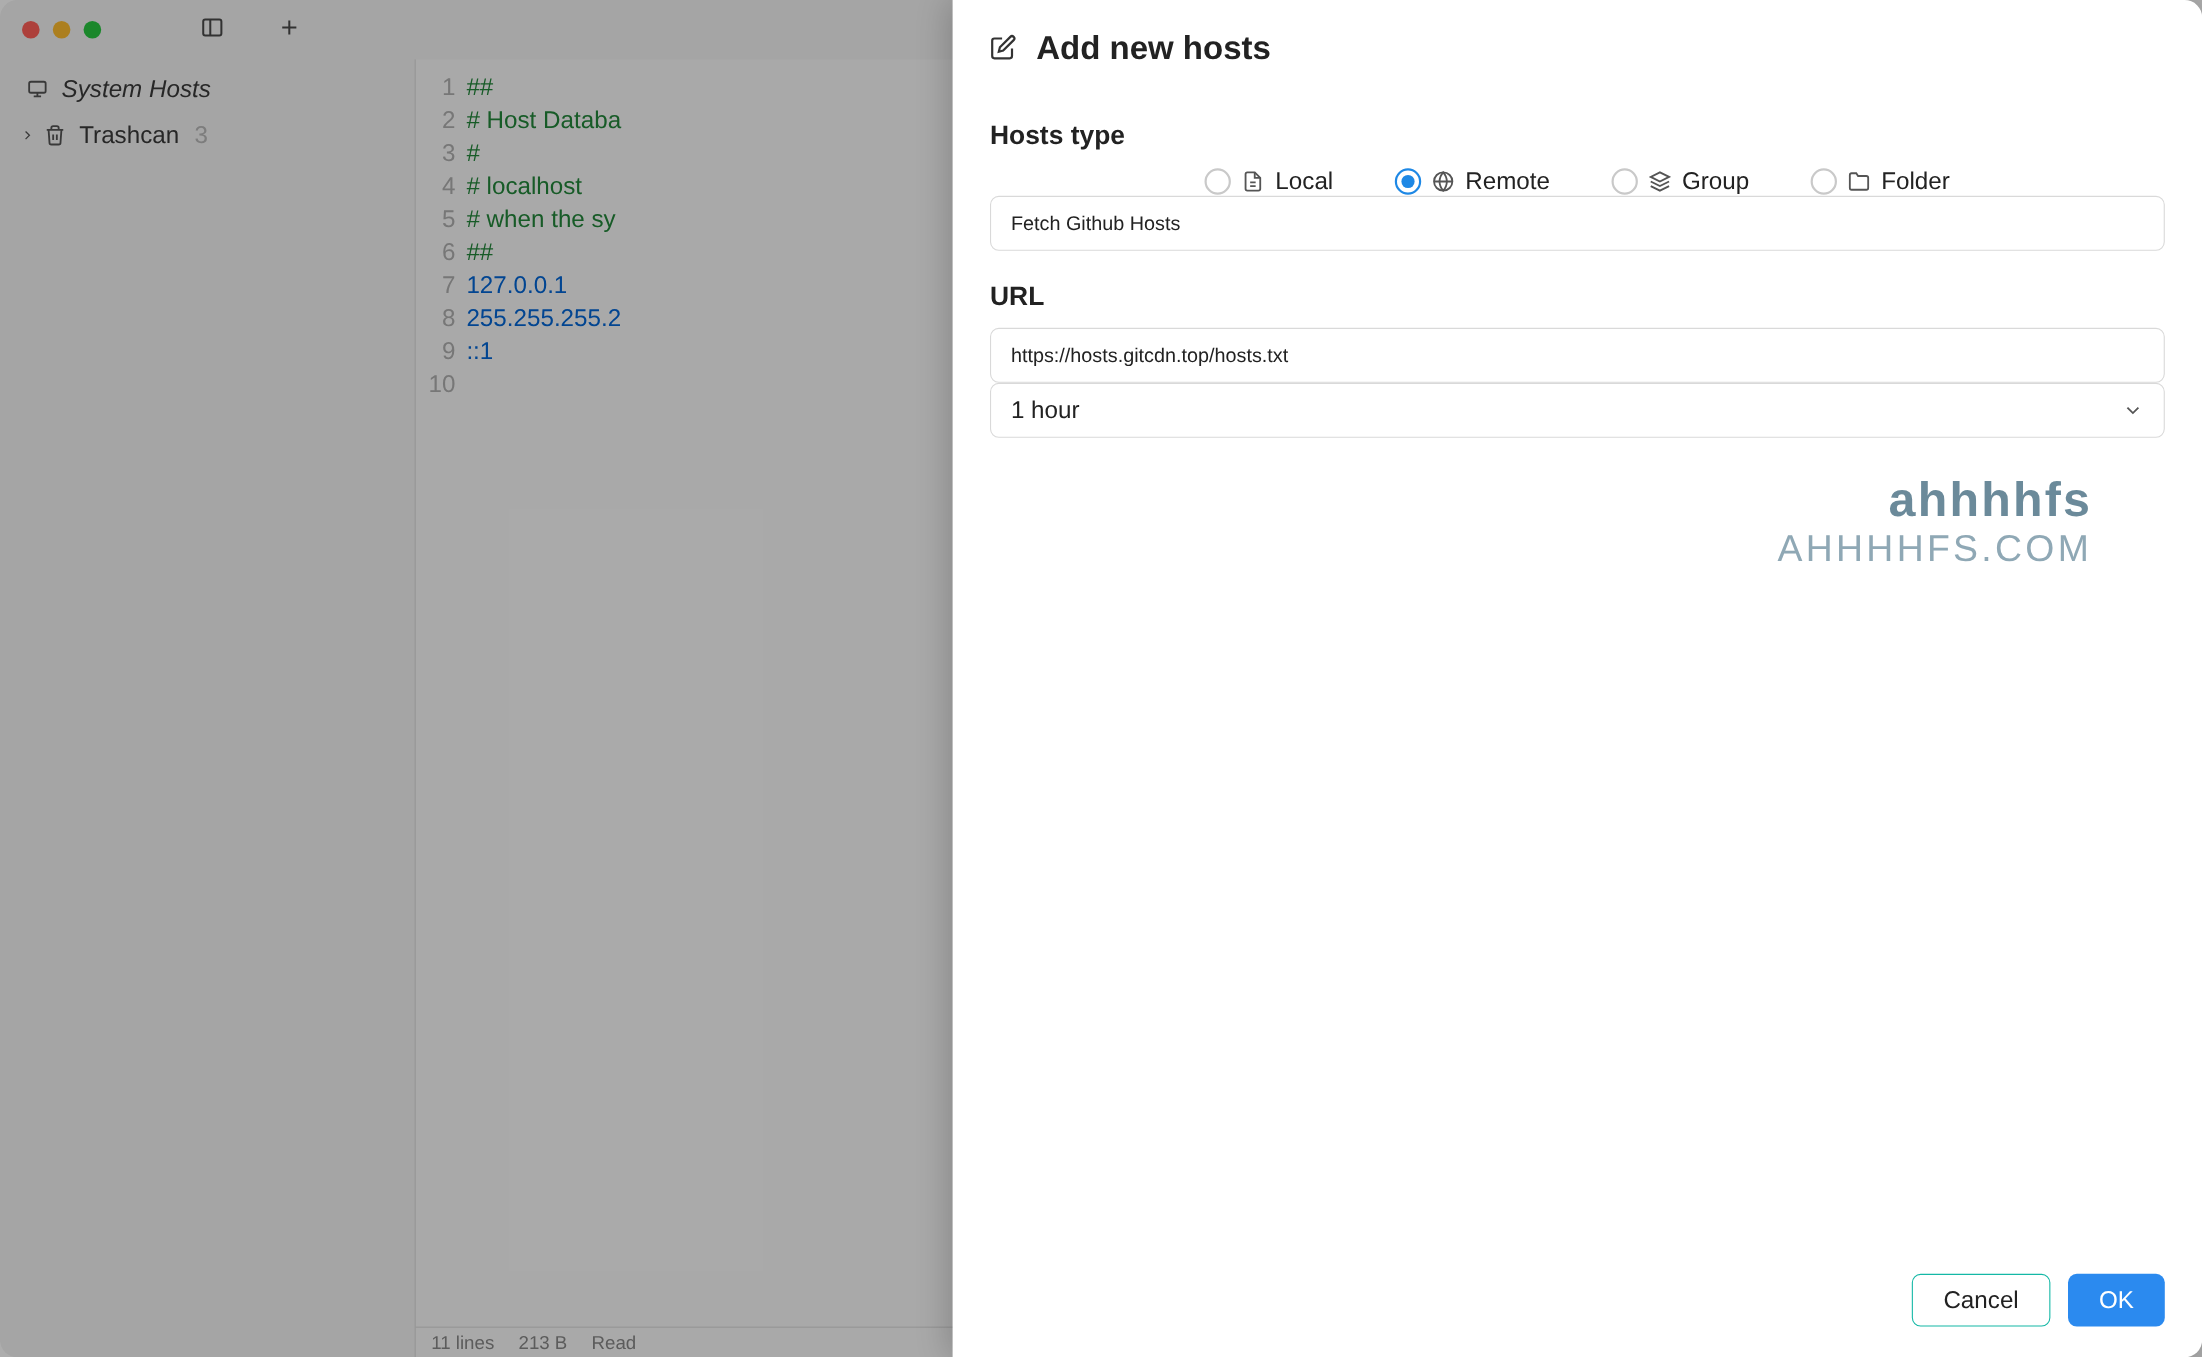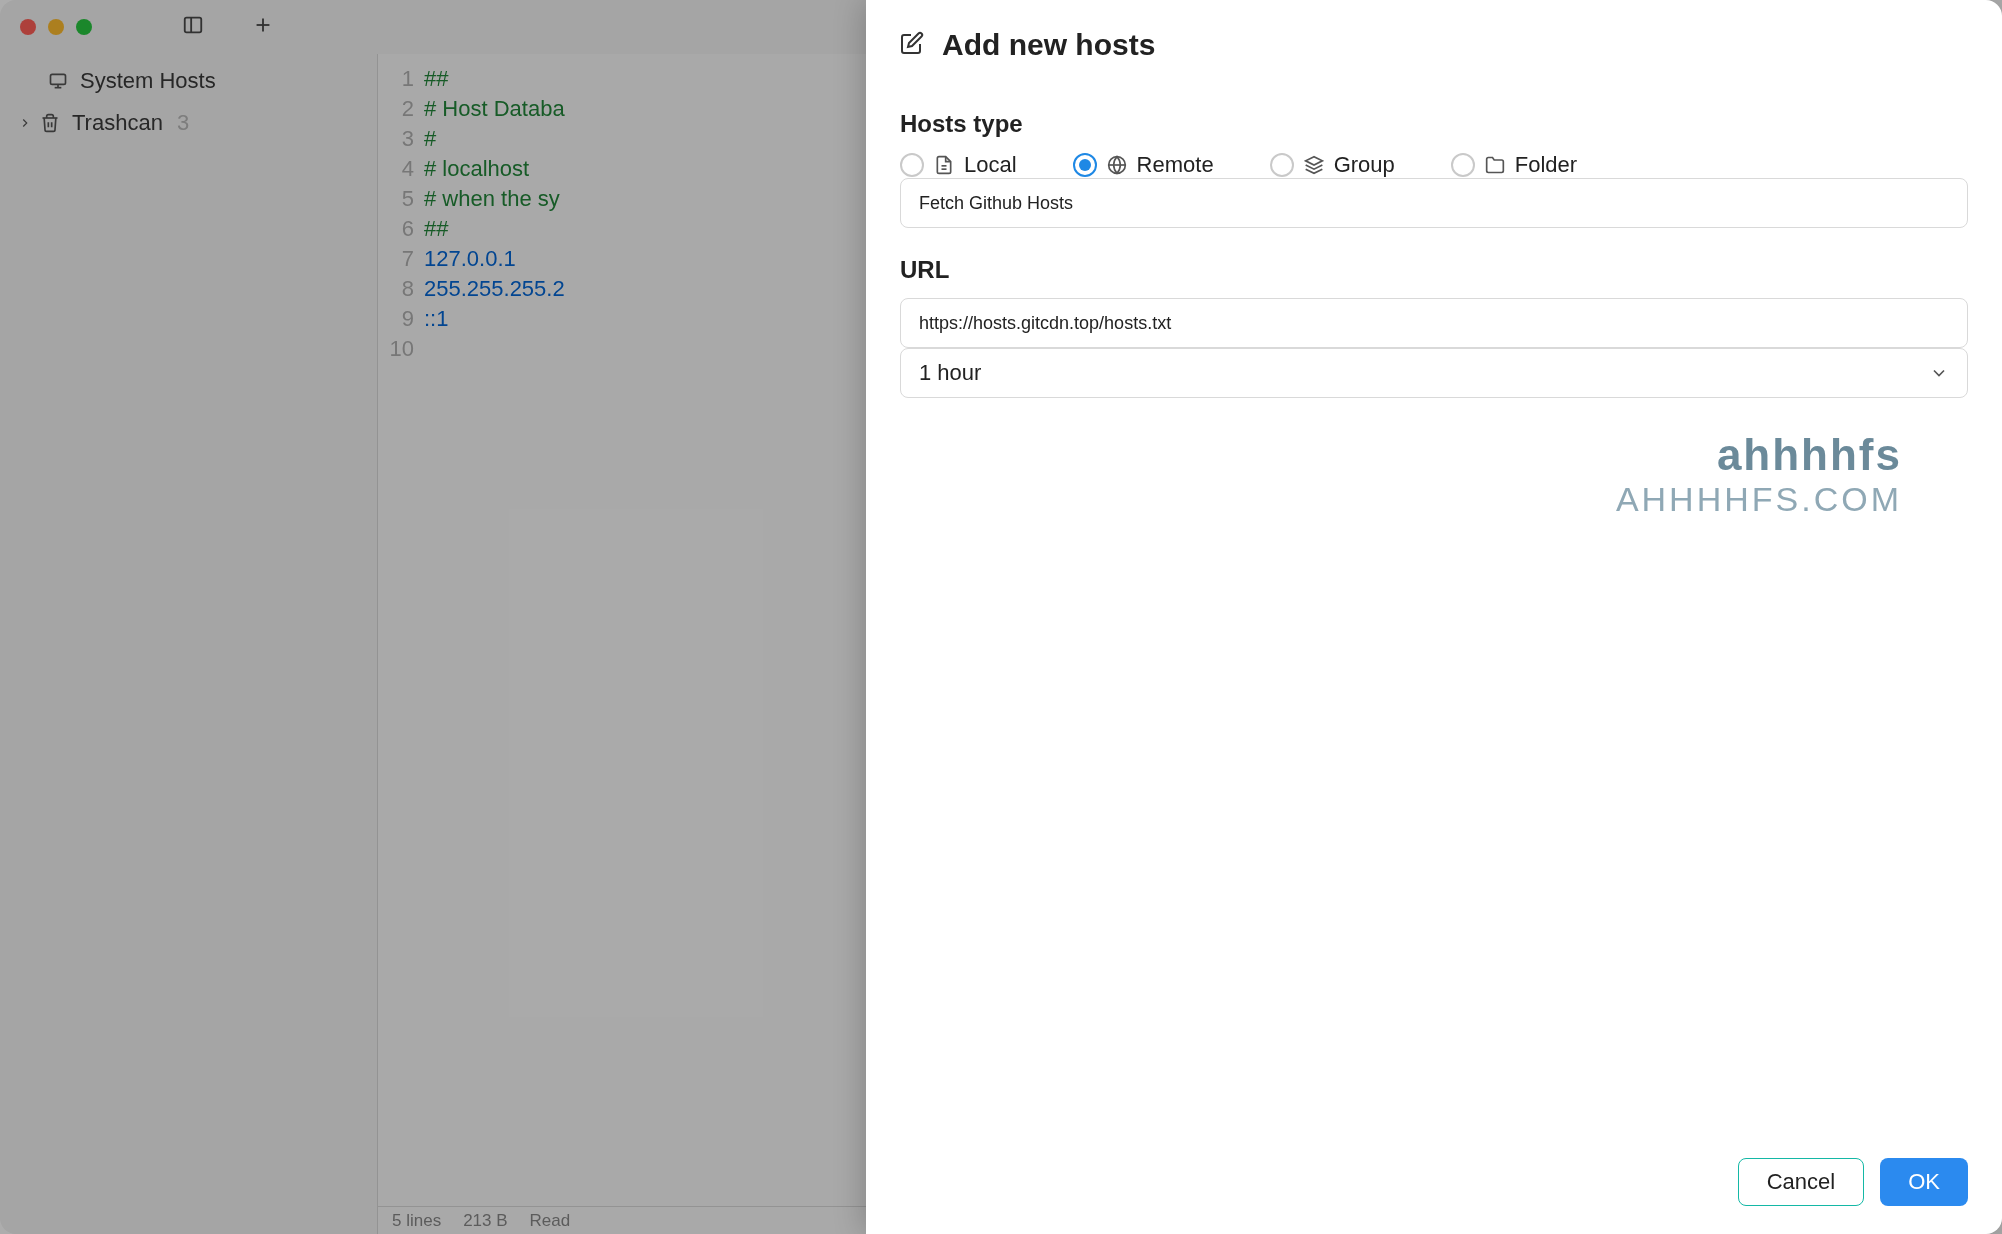--- a/index.html
+++ b/index.html
@@ -31,21 +31,21 @@
 .statusbar { height: 28px; border-top: 1px solid #d9d9d9; display: flex; align-items: center; gap: 22px; padding-left: 14px; font-size: 17px; color: #888; }
 
 .dim { position: absolute; inset: 0; background: rgba(0,0,0,0.32); }
 
 .modal { position: absolute; top: 0; right: 0; width: 1136px; height: 100%; background: #ffffff; border-top-right-radius: 16px; border-bottom-right-radius: 16px; box-shadow: -4px 0 30px rgba(0,0,0,0.2); display: flex; flex-direction: column; }
 .modal-head { display: flex; align-items: center; gap: 18px; padding: 28px 34px 10px; }
 .modal-head svg { width: 24px; height: 24px; color: #333; }
 .modal-head h1 { font-size: 30px; font-weight: 700; color: #222; }
 .modal-body { flex: 1; padding: 10px 34px; }
 .field-label { font-size: 24px; font-weight: 600; color: #222; margin-top: 28px; margin-bottom: 14px; }
-.radio-row { display: flex; gap: 56px; align-items: center; }
+.radio-row { display: flex; gap: 56px; align-items: center; justify-content: center; }
 .radio-item { display: flex; align-items: center; gap: 10px; font-size: 22px; color: #222; }
 .radio-circle { width: 24px; height: 24px; border-radius: 50%; border: 2px solid #c9c9c9; position: relative; background: #fff; }
 .radio-circle.checked { border-color: #1e88e5; }
 .radio-circle.checked::after { content: ''; position: absolute; inset: 4px; border-radius: 50%; background: #1e88e5; }
 .radio-item svg { width: 20px; height: 20px; color: #555; }
 
 .text-input { width: 100%; height: 50px; border: 1px solid #d9d9d9; border-radius: 8px; padding: 0 18px; font-size: 18px; color: #222; background: #fff; }
 .select { width: 100%; height: 50px; border: 1px solid #d9d9d9; border-radius: 8px; padding: 0 18px; font-size: 22px; color: #222; background: #fff; display: flex; align-items: center; justify-content: space-between; }
 .select svg { width: 20px; height: 20px; color: #555; }
 
@@ -79,21 +79,21 @@
         <svg viewBox="0 0 24 24" fill="none" stroke="currentColor" stroke-width="2">
             <line x1="12" y1="5" x2="12" y2="19"></line>
             <line x1="5" y1="12" x2="19" y2="12"></line>
           </svg>
       </span>
     </div>
   </div>
 
   <div class="body">
     <div class="sidebar">
-      <div class="sidebar-row" style="padding-left:48px;">
+      <div class="sidebar-row" style="padding-left:24px;font-style:italic;">
         <svg viewBox="0 0 24 24" fill="none" stroke="currentColor" stroke-width="2">
             <rect x="3" y="4" width="18" height="12" rx="2"></rect>
             <line x1="8" y1="20" x2="16" y2="20"></line>
             <line x1="12" y1="16" x2="12" y2="20"></line>
           </svg>
         <span>System Hosts</span>
       </div>
       <div class="sidebar-row">
         <svg class="chev" viewBox="0 0 24 24" fill="none" stroke="currentColor" stroke-width="2">
             <polyline points="9 18 15 12 9 6"></polyline>
@@ -119,21 +119,21 @@
             <div>5</div>
             <div>6</div>
             <div>7</div>
             <div>8</div>
             <div>9</div>
             <div>10</div>
           </div>
         <div class="code" id="code"><div class="c-green">##</div><div class="c-green"># Host Databa</div><div class="c-green">#</div><div class="c-green"># localhost </div><div class="c-green"># when the sy</div><div class="c-green">##</div><div class="c-blue">127.0.0.1   </div><div class="c-blue">255.255.255.2</div><div class="c-blue">::1</div><div class=""></div></div>
       </div>
       <div class="statusbar">
-        <span>5 lines</span>
+        <span>11 lines</span>
         <span>213 B</span>
         <span>Read</span>
       </div>
     </div>
   </div>
 
   <div class="dim"></div>
 
   <div class="modal">
     <div class="modal-head">

